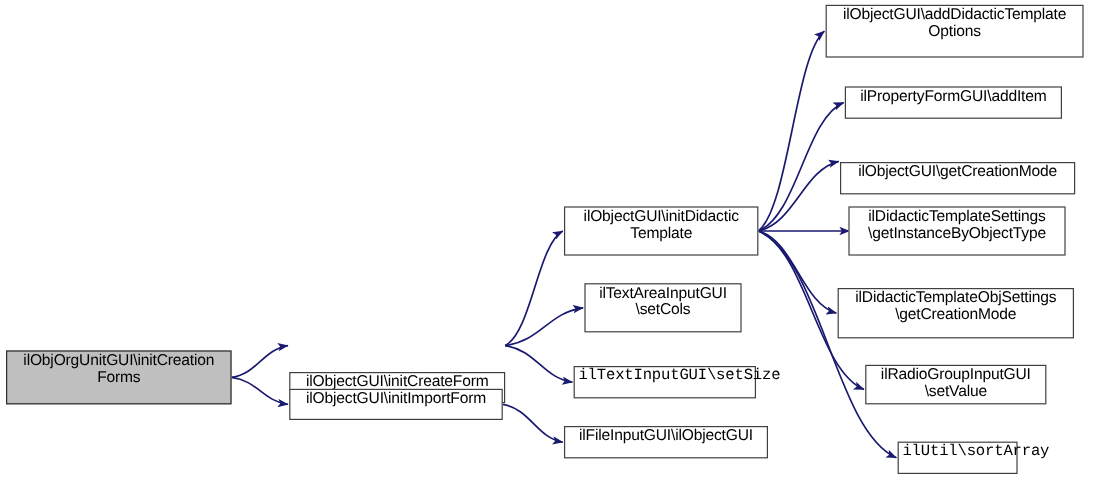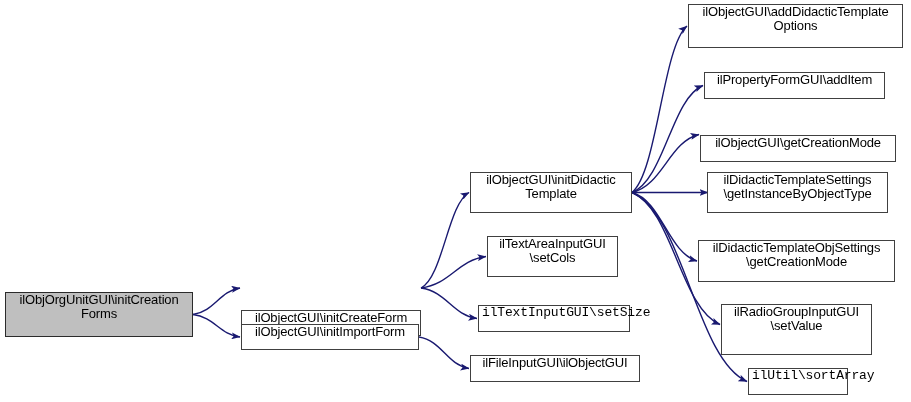--- a/index.html
+++ b/index.html
@@ -86,21 +86,21 @@
       <div class="node" style="left: 470px; top: 172px; width: 162px; height: 41px;"><span class="node-label">ilObjectGUI\initDidactic
 Template</span></div>
       <div class="node" style="left: 688px; top: 4px; width: 215px; height: 44px;"><span class="node-label">ilObjectGUI\addDidacticTemplate
 Options</span></div>
       <div class="node" style="left: 704px; top: 72px; width: 181px; height: 27px;"><span class="node-label">ilPropertyFormGUI\addItem</span></div>
       <div class="node" style="left: 700px; top: 121px; width: 196px; height: 27px; margin-top: 14px;"><span class="node-label">ilObjectGUI\getCreationMode</span></div>
       <div class="node" style="left: 691px; top: 172px; width: 181px; height: 41px; margin-left: 16px;"><span class="node-label">ilDidacticTemplateSettings
 \getInstanceByObjectType</span></div>
       <div class="node" style="left: 698px; top: 240px; width: 197px; height: 42px;"><span class="node-label">ilDidacticTemplateObjSettings
 \getCreationMode</span></div>
-      <div class="node" style="left: 721px; top: 304px; width: 151px; height: 51px;"><span class="node-label">ilRadioGroupInputGUI
+      <div class="node" style="left: 721px; top: 304px; width: 151px; height: 33px;"><span class="node-label">ilRadioGroupInputGUI
 \setValue</span></div>
       <div class="node" style="left: 487px; top: 236px; width: 131px; height: 41px;"><span class="node-label">ilTextAreaInputGUI
 \setCols</span></div>
       <div class="node" style="left: 478px; top: 305px; width: 152px; height: 27px; font-family: Liberation Mono, monospace;"><span class="node-label">ilTextInputGUI\setSize</span></div>
       <div class="node" style="left: 470px; top: 355px; width: 170px; height: 27px;"><span class="node-label">ilFileInputGUI\ilObjectGUI</span></div>
       <div class="node" style="left: 748px; top: 368px; width: 100px; height: 27px; font-family: Liberation Mono, monospace;"><span class="node-label">ilUtil\sortArray</span></div>
     </div>
 
 </div>
 

